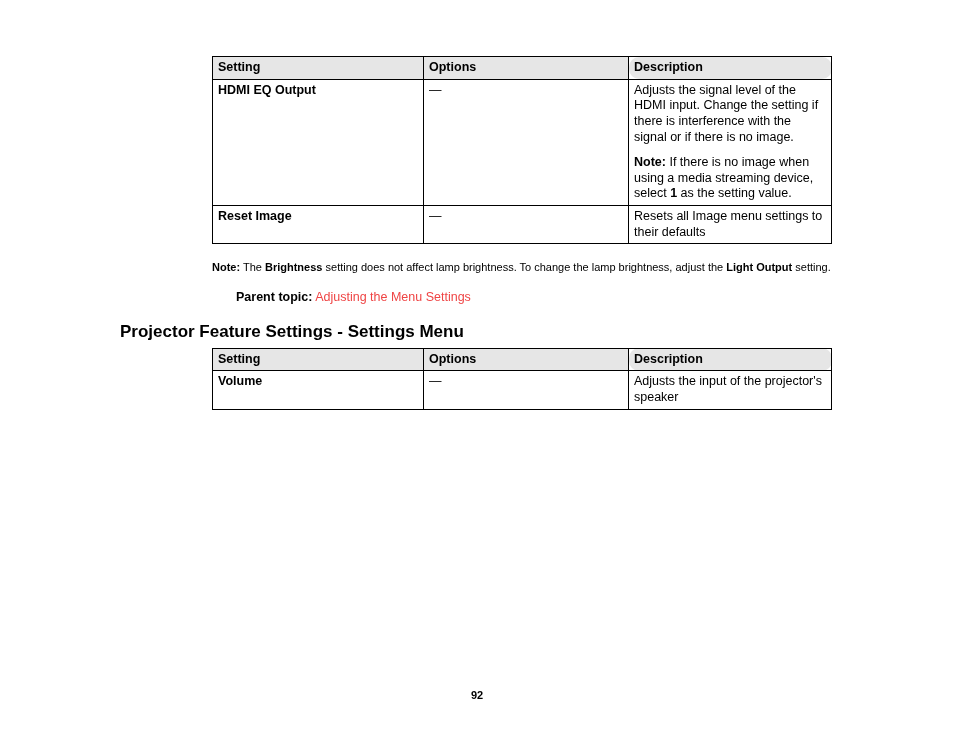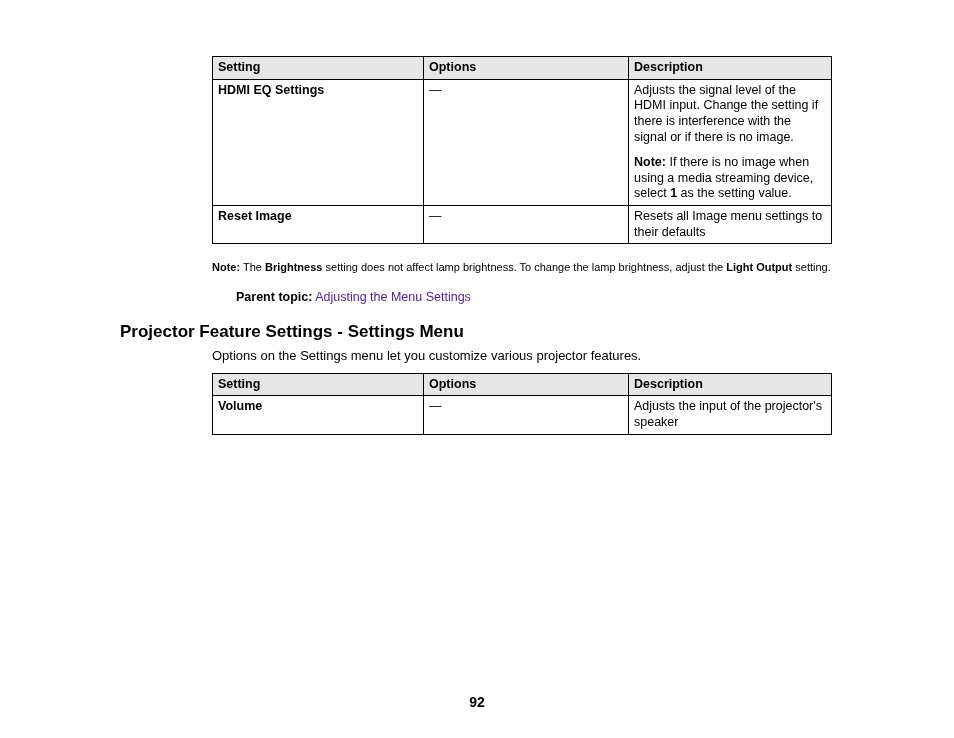--- a/index.html
+++ b/index.html
@@ -29,74 +29,74 @@
     vertical-align: top;
     font-size: 12.5px;
     line-height: 1.25;
   }
   th {
     background: #e6e6e6;
     font-weight: bold;
   }
   .col-s { width: 200px; }
   .col-o { width: 194px; }
-  .col-d { width: auto; }
+  .col-d { width: auto; border-radius: 10px; }
   td.setting-cell { font-weight: bold; }
   p.note {
     margin: 12px 0 14px 92px;
     width: 620px;
     font-size: 11px;
     line-height: 1.4;
   }
   p.parent {
     margin: 0 0 18px 92px;
     font-size: 12.5px;
   }
   p.parent .label { font-weight: bold; margin-left: 24px; }
   p.parent a {
-    color: #4c1d95;
+    color: #ef4444;
     text-decoration: none;
   }
   h2.section {
     font-size: 17px;
     font-weight: bold;
     margin: 0 0 6px 0;
   }
   p.intro {
     margin: 0 0 10px 92px;
     font-size: 13px;
   }
   .desc-para { margin: 0 0 10px 0; }
   .desc-para:last-child { margin-bottom: 0; }
   .page-number {
     position: absolute;
     left: 0; right: 0;
-    bottom: 28px;
+    bottom: 37px;
     text-align: center;
-    font-size: 14px;
+    font-size: 11px;
     font-weight: bold;
   }
   b { font-weight: bold; }
 </style>
 </head>
 <body>
 
 <div class="page">
 
   <table>
     <thead>
       <tr>
         <th class="col-s">Setting</th>
         <th class="col-o">Options</th>
         <th class="col-d">Description</th>
       </tr>
     </thead>
     <tbody>
       <tr>
-        <td class="setting-cell">HDMI EQ Settings</td>
+        <td class="setting-cell">HDMI EQ Output</td>
         <td>—</td>
         <td>
           <div class="desc-para">Adjusts the signal level of the HDMI input. Change the setting if there is interference with the signal or if there is no image.</div>
           <div class="desc-para">
             <b>Note:</b><span> If there is no image when using a media streaming device, select </span><b>1</b><span> as the setting value.</span>
           </div>
         </td>
       </tr>
       <tr>
         <td class="setting-cell">Reset Image</td>
@@ -110,21 +110,20 @@
     <b>Note:</b><span> The </span><b>Brightness</b><span> setting does not affect lamp brightness. To change the lamp brightness, adjust the </span><b>Light Output</b><span> setting.</span>
   </p>
 
   <p class="parent">
     <span class="label">Parent topic:</span>
     <a href="#">Adjusting the Menu Settings</a>
   </p>
 
   <h2 class="section">Projector Feature Settings - Settings Menu</h2>
 
-  <p class="intro">Options on the Settings menu let you customize various projector features.</p>
 
   <table>
     <thead>
       <tr>
         <th class="col-s">Setting</th>
         <th class="col-o">Options</th>
         <th class="col-d">Description</th>
       </tr>
     </thead>
     <tbody>

